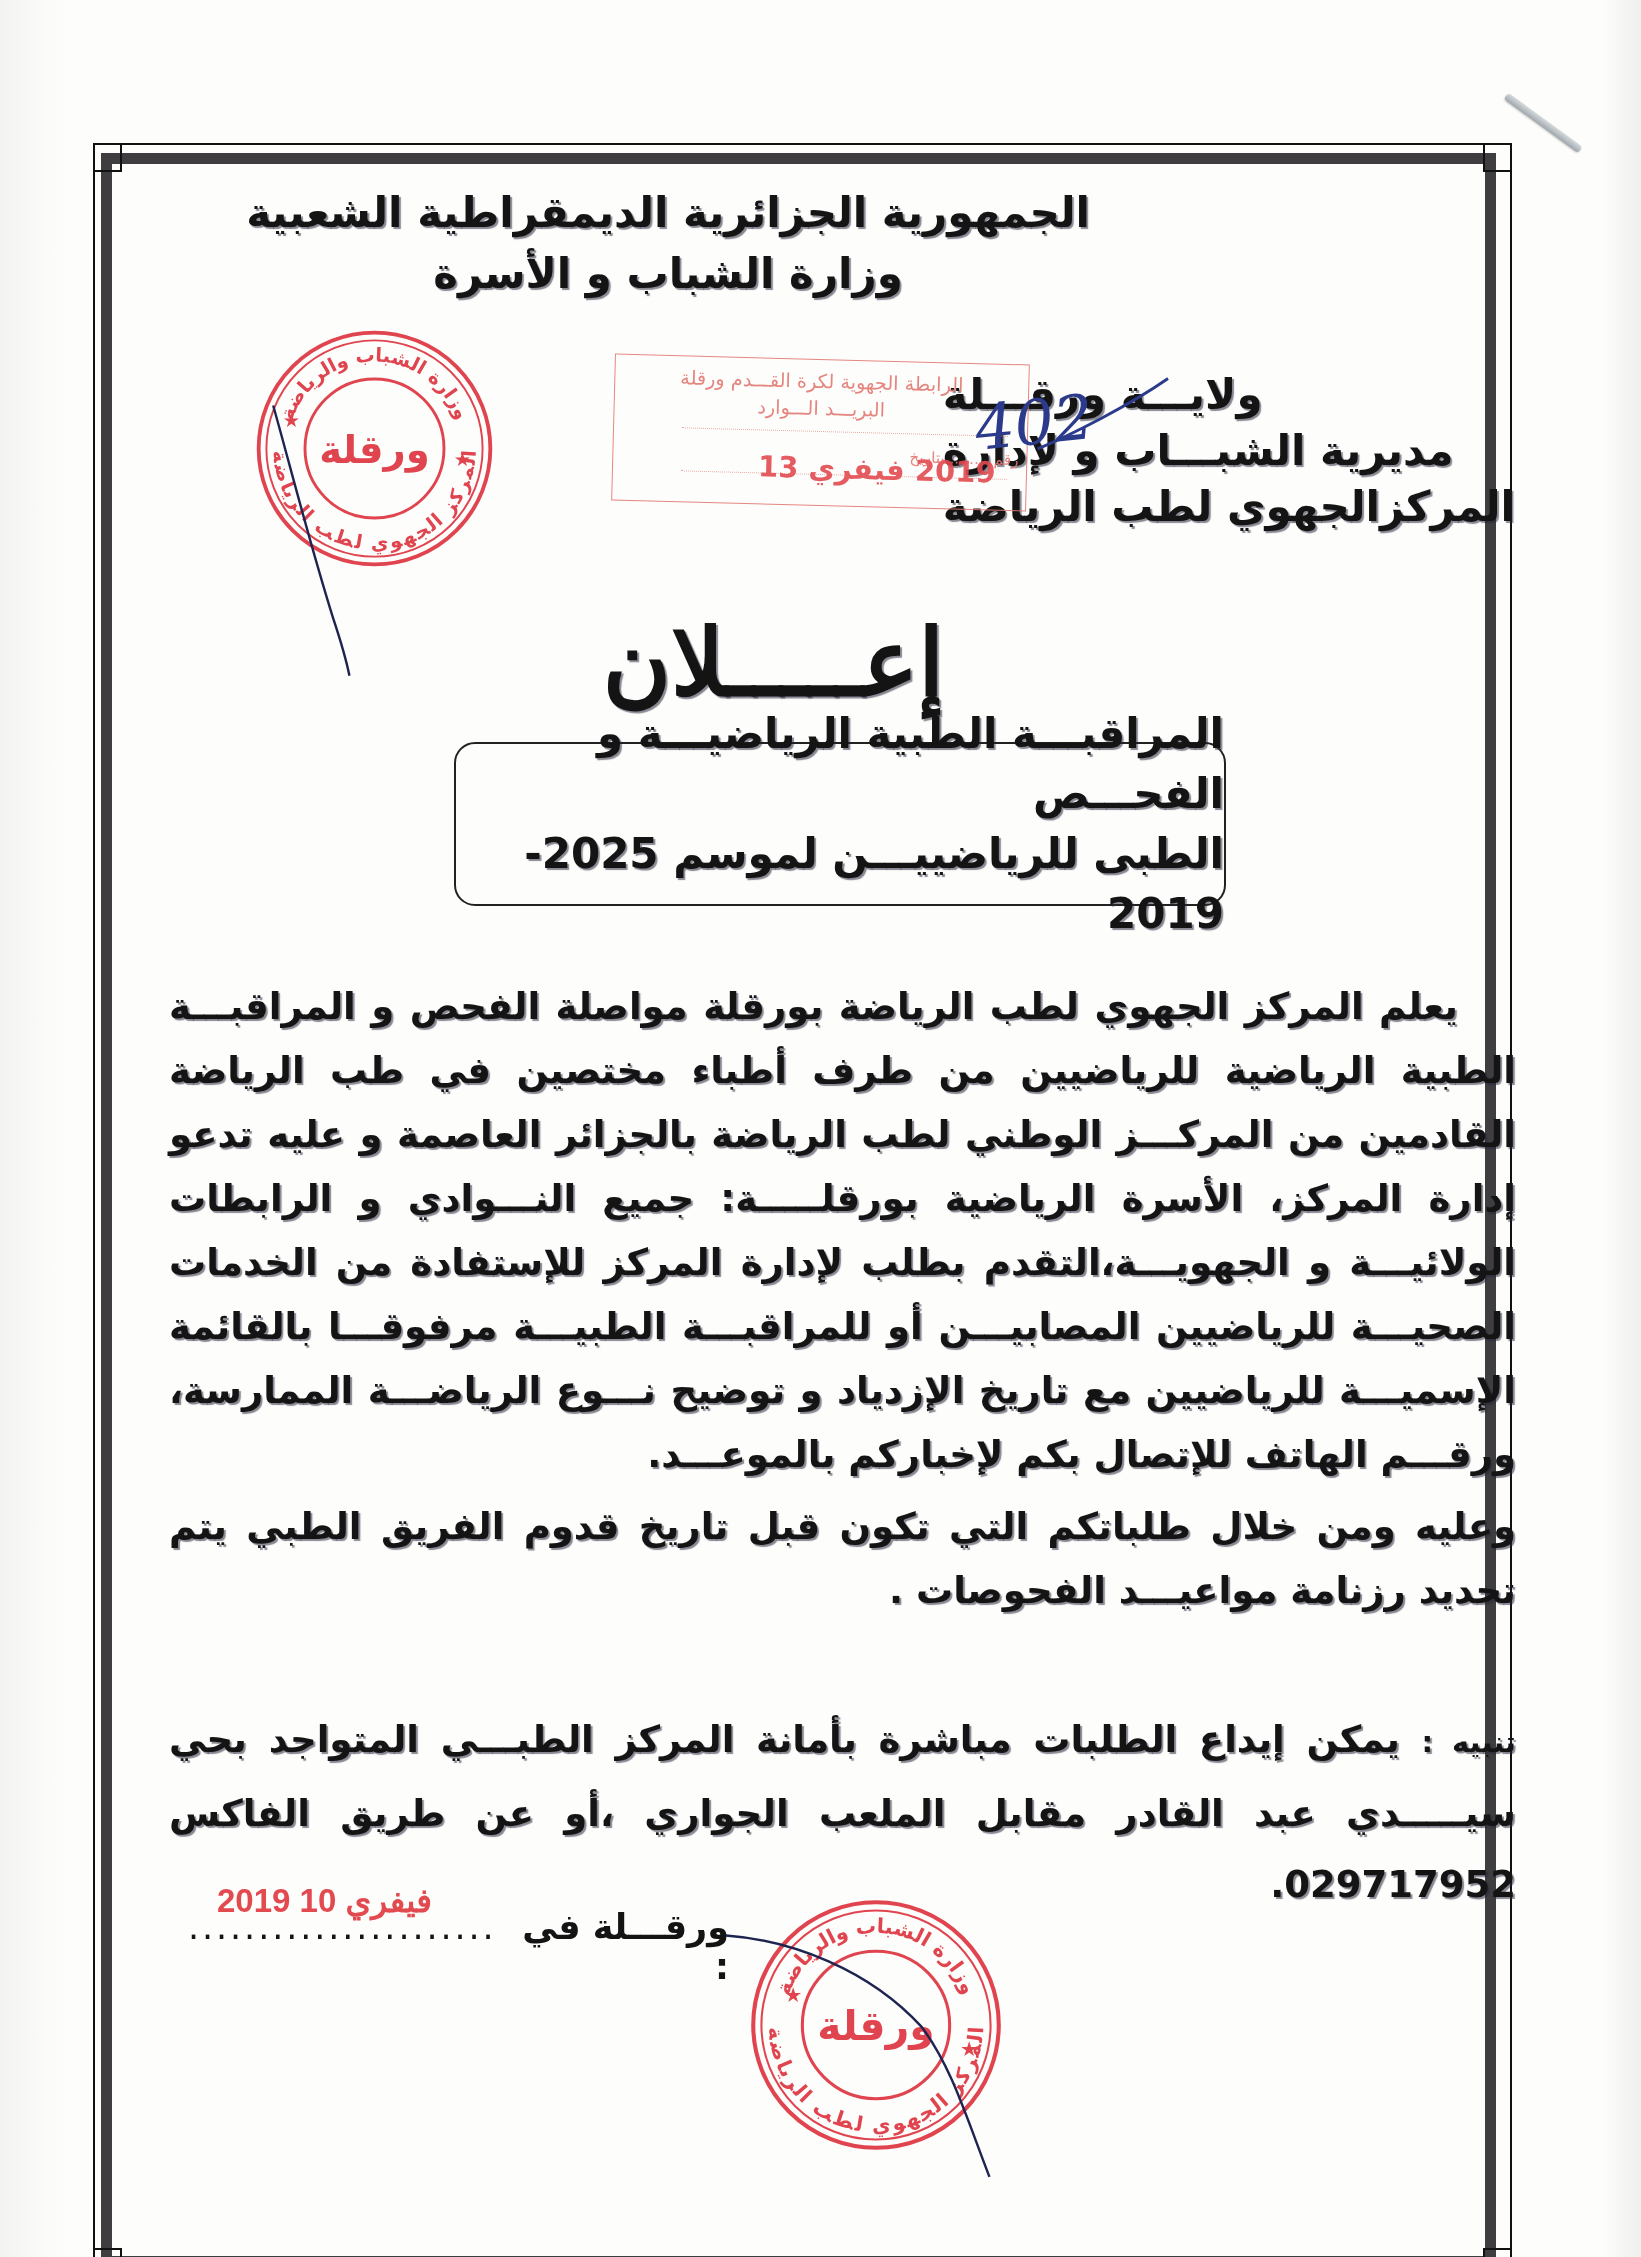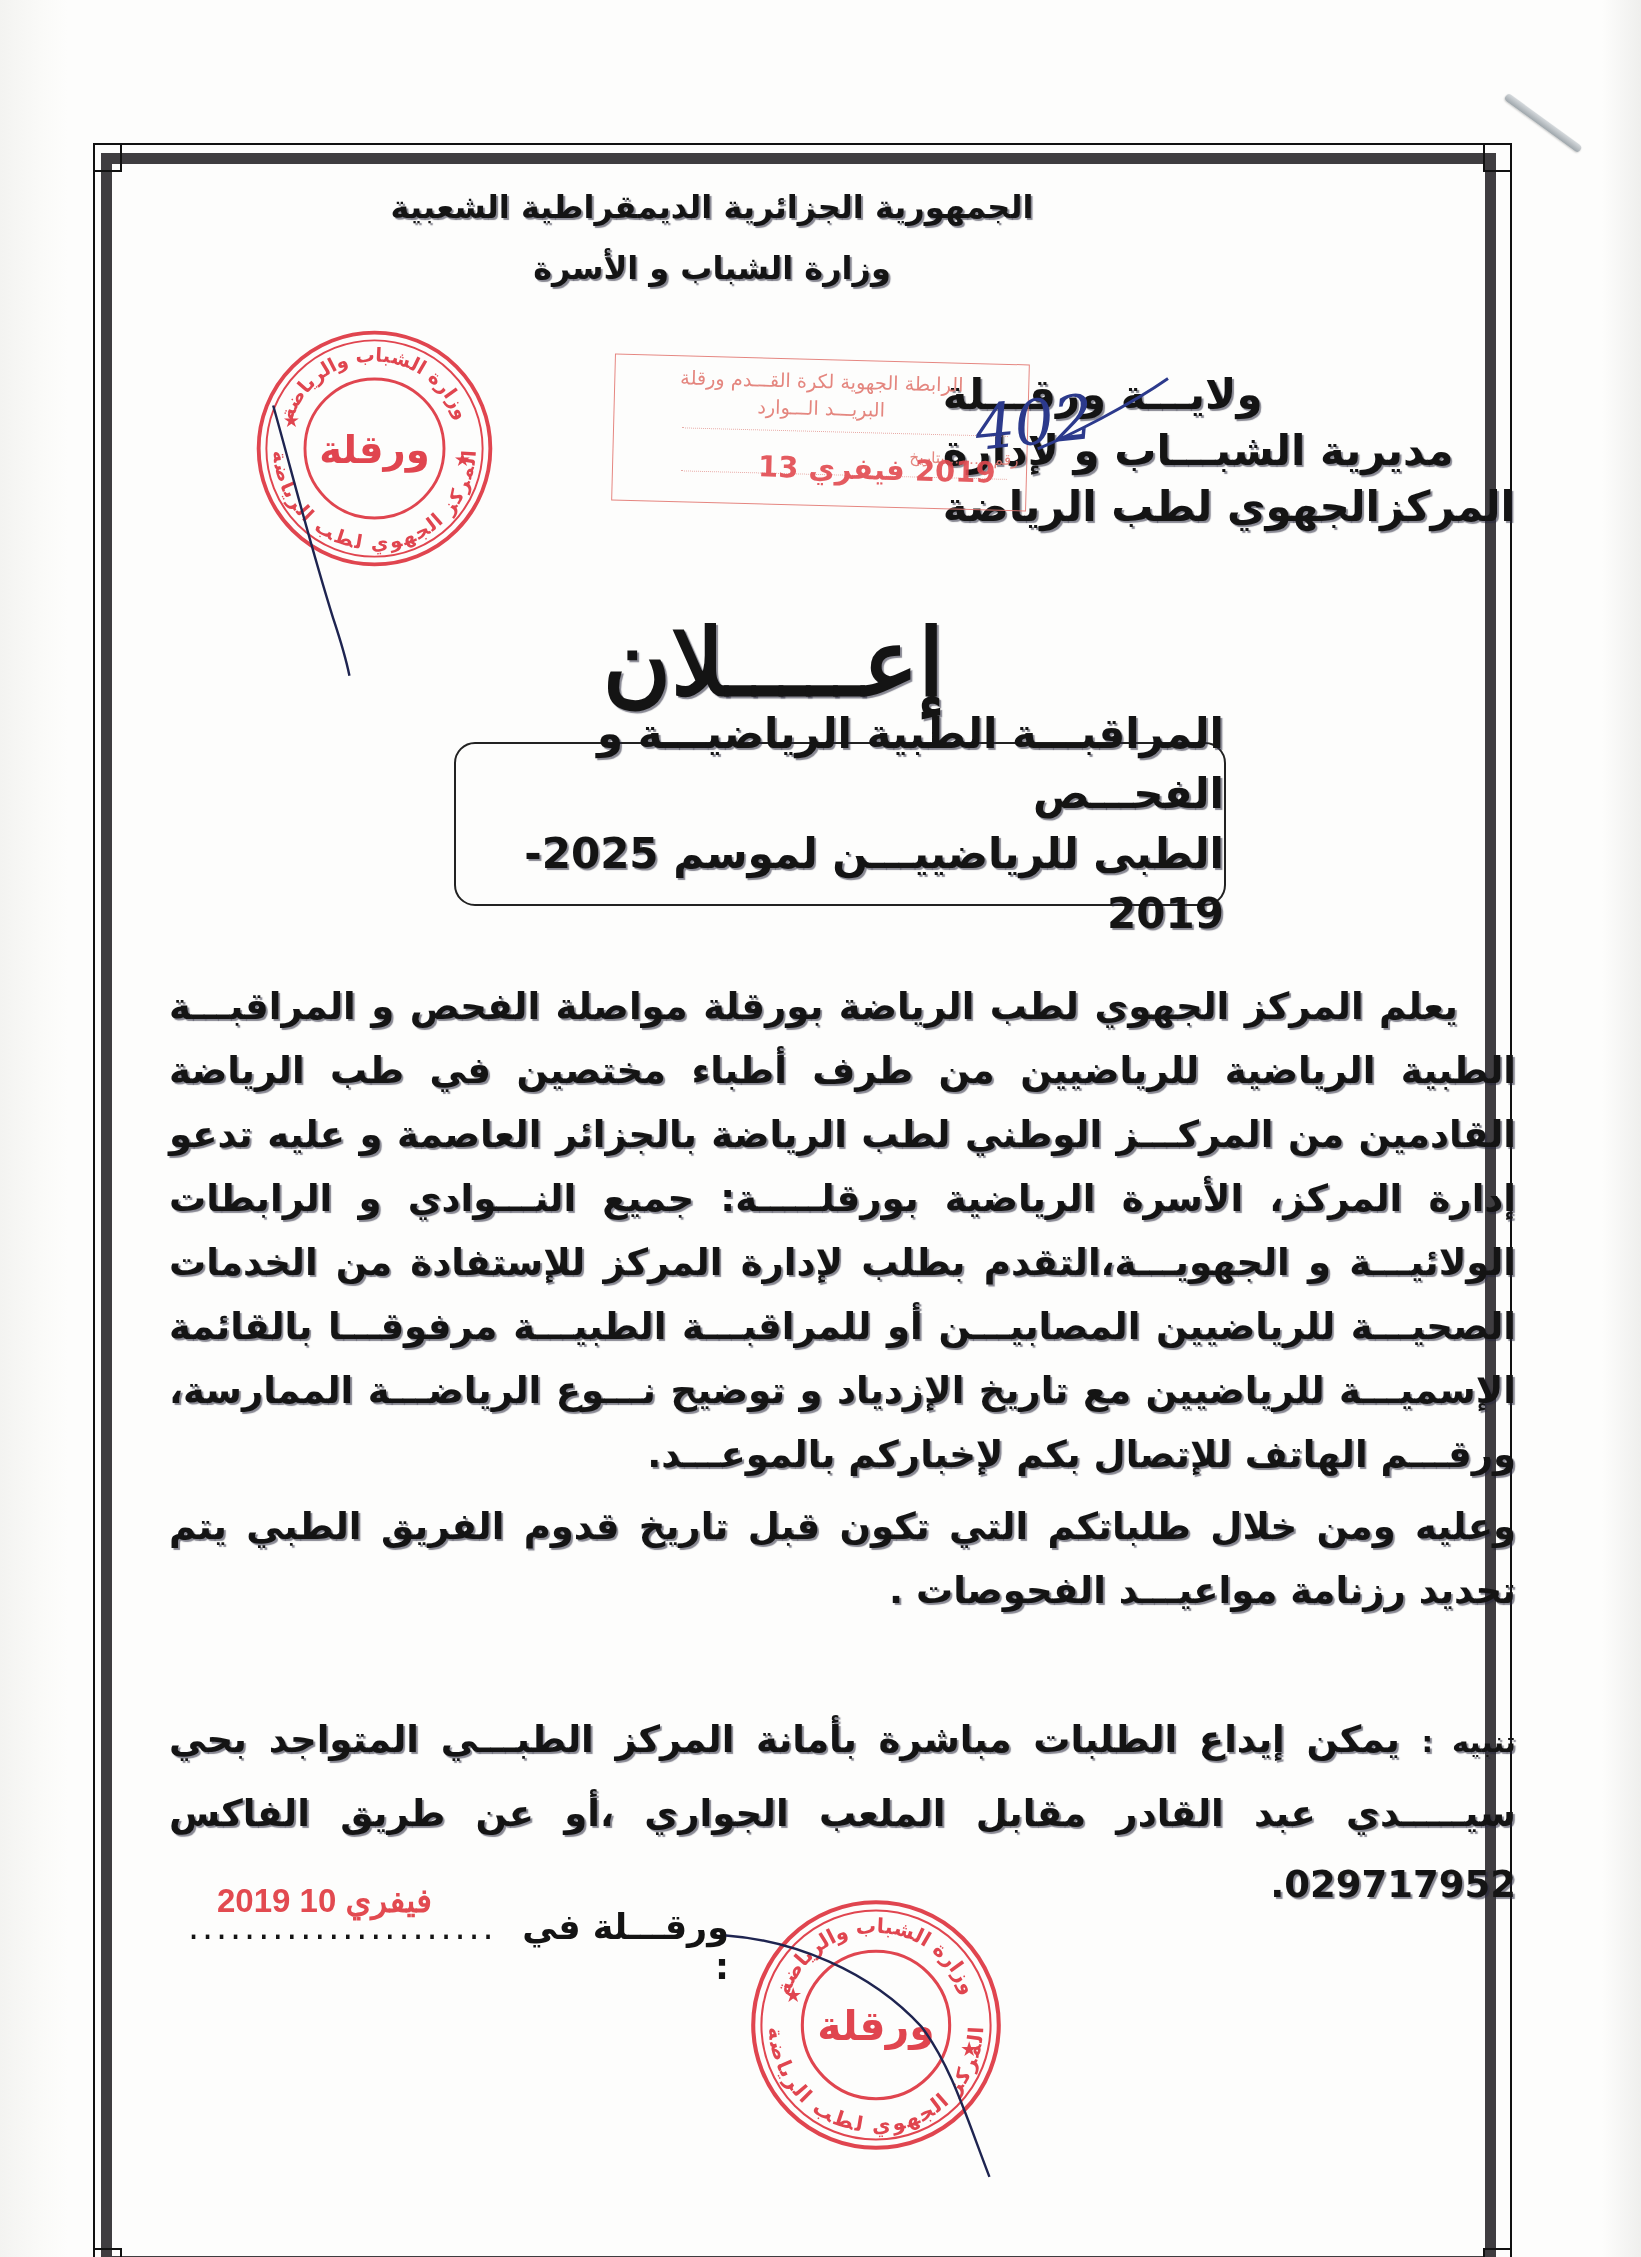--- a/index.html
+++ b/index.html
@@ -33,21 +33,21 @@
     position: absolute; left: 1506px; top: 92px; width: 92px; height: 7.7px;
     background: linear-gradient(180deg, #d6dadd, #9ea6ab);
     border-radius: 3.9px; transform: rotate(36deg); transform-origin: left center;
     box-shadow: 0 1px 1.9px rgba(0,0,0,0.2);
   }
   .text-shadow {
     text-shadow: 1.9px 1.9px 1px rgba(40,40,60,0.55);
   }
   .hdr {
     position: absolute; left: 0; width: 1336px; text-align: center;
-    font-weight: bold; font-size: 32px; direction: rtl; line-height: 1.2; margin-left: 44px;
+    font-weight: bold; font-size: 42px; direction: rtl; line-height: 1.2;
   }
   .hdr-right {
     position: absolute; right: 126px; direction: rtl; text-align: left;
     font-weight: bold; font-size: 42px; line-height: 56px;
   }
   .title {
     position: absolute; left: 0; width: 1547px; top: 608px; text-align: center;
     font-family: "DejaVu Serif", serif; font-weight: bold; font-size: 93px;
     direction: rtl; letter-spacing: 1.9px;
   }

